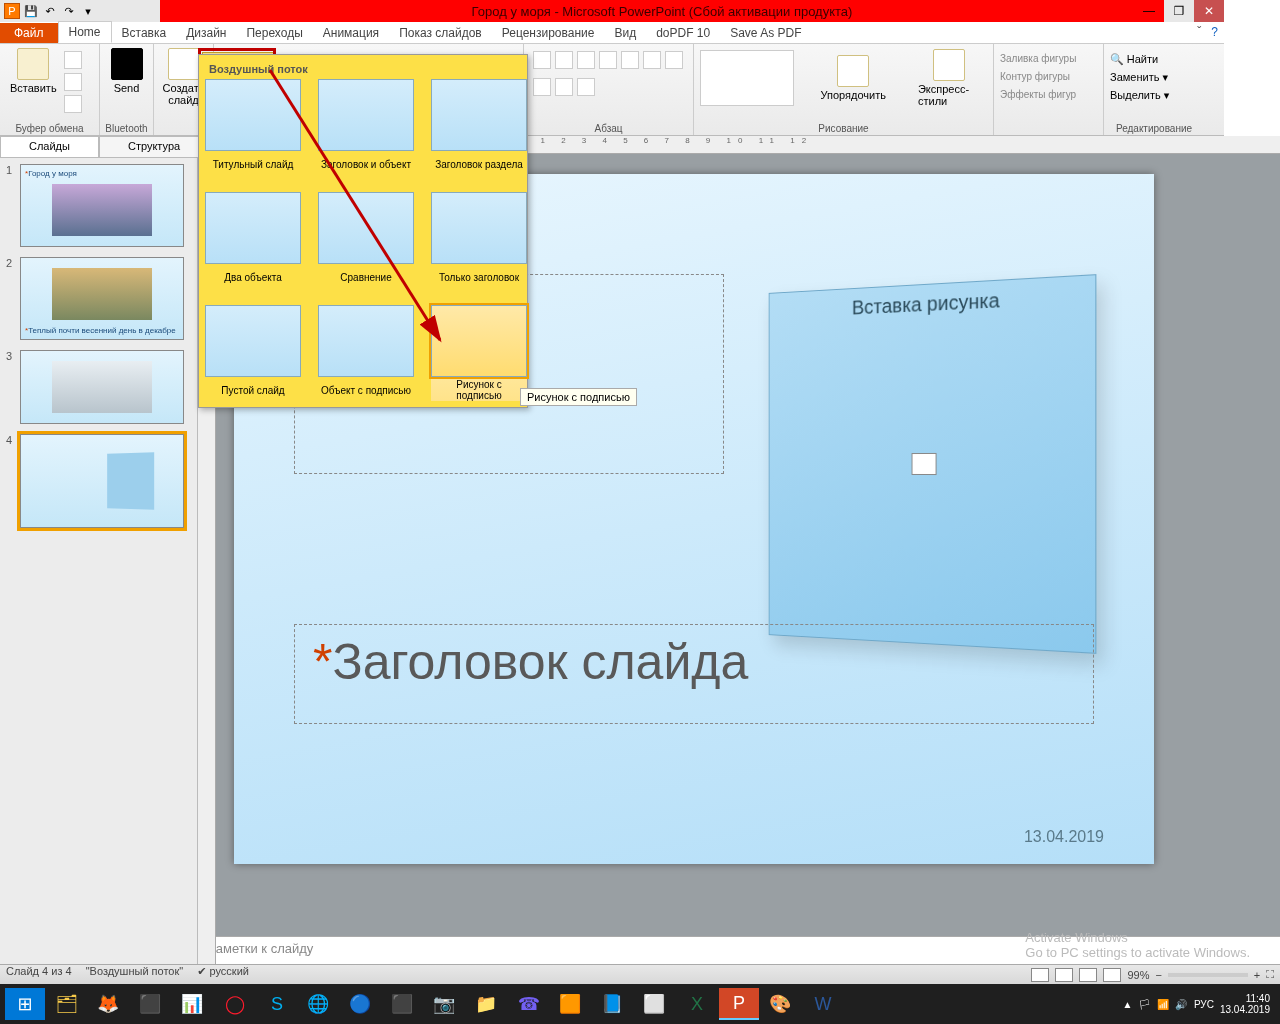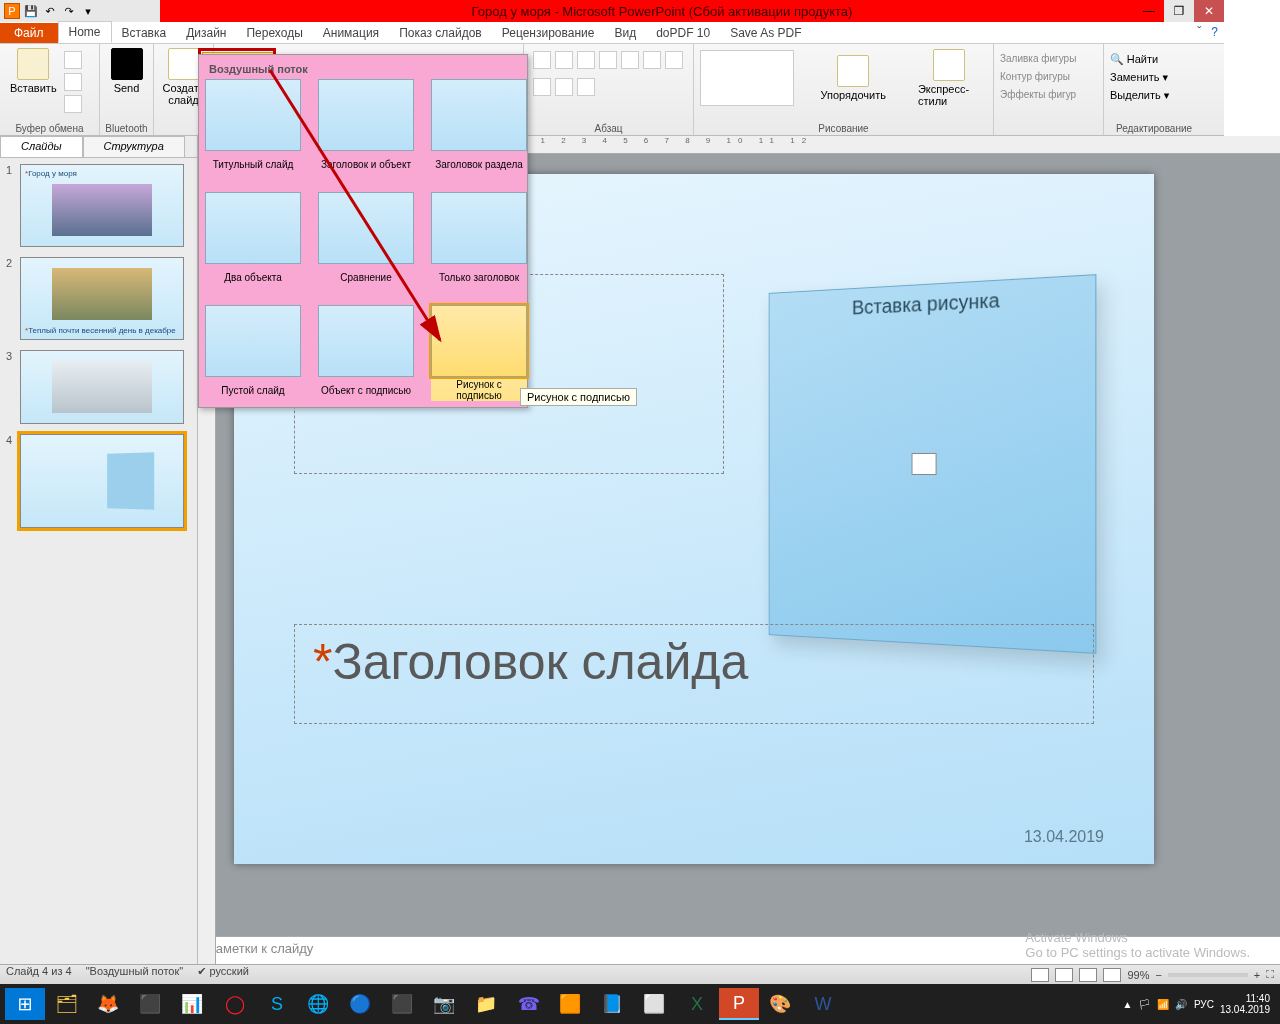--- a/index.html
+++ b/index.html
@@ -27,38 +27,38 @@
 .group-label { text-align: center; color: #555; font-size: 10px; padding: 1px 0; }
 .big-btn { display: flex; flex-direction: column; align-items: center; padding: 2px 6px; }
 .big-btn .ico { width: 32px; height: 32px; background: #f8f0d0; border: 1px solid #d0c080; border-radius: 2px; }
 .big-btn span { font-size: 11px; margin-top: 2px; }
 .mini { width: 18px; height: 18px; border: 1px solid #ccc; margin: 1px; background: #fff; }
 .ribbon-row { display: flex; }
 
 
 .layout-button-outline { position: absolute; left: 198px; top: 4px; width: 78px; height: 28px; border: 3px solid #c00000; z-index: 40; pointer-events: none; }
 .layout-btn { position: absolute; left: 202px; top: 8px; background: linear-gradient(#ffe79c,#ffd34e); border: 1px solid #c9a227; padding: 2px 8px; font-size: 11px; z-index: 30; }
-.layout-panel { position: absolute; left: 198px; top: 54px; width: 330px; background: #f9a8d4; border: 1px solid #999; box-shadow: 2px 2px 6px rgba(0,0,0,.3); z-index: 50; padding: 6px; }
+.layout-panel { position: absolute; left: 198px; top: 54px; width: 330px; background: #fde047; border: 1px solid #999; box-shadow: 2px 2px 6px rgba(0,0,0,.3); z-index: 50; padding: 6px; }
 .layout-panel .theme-name { font-size: 11px; color: #555; padding: 2px 4px 4px 4px; font-weight: bold; }
 .layout-grid { display: grid; grid-template-columns: repeat(3, 1fr); gap: 17px; }
 .layout-item { text-align: center; }
 .layout-thumb { width: 96px; height: 72px; background: linear-gradient(#d4edfb,#b8e0f7); border: 1px solid #8ab; margin: 0 auto 2px; position: relative; }
 .layout-item.selected .layout-thumb { outline: 2px solid #f0a000; background: linear-gradient(#ffe9a8,#ffdc70); }
 .layout-item.selected { background: linear-gradient(#fff3c9,#ffe38a); }
 .layout-item .lbl { font-size: 10px; line-height: 11px; padding: 0 2px; min-height: 22px; display:flex; align-items:center; justify-content:center; }
 .tooltip { position: absolute; left: 520px; top: 388px; background: #fffff0; border: 1px solid #aaa; padding: 2px 6px; font-size: 11px; z-index: 60; }
 
 
 .arrow-svg { position: absolute; left: 250px; top: 60px; z-index: 55; pointer-events: none; }
 
 
 .workspace { position: absolute; top: 136px; left: 0; right: 0; bottom: 60px; display: flex; }
 .slides-pane { width: 198px; background: #ececec; border-right: 1px solid #bbb; display: flex; flex-direction: column; }
 .pane-tabs { display: flex; height: 22px; border-bottom: 1px solid #bbb; font-size: 11px; }
-.pane-tabs div { padding: 3px 20px; border: 1px solid #bbb; border-bottom: none; background: #f5f5f5; font-style: italic; }
+.pane-tabs div { padding: 3px 28px; border: 1px solid #bbb; border-bottom: none; background: #f5f5f5; }
 .pane-tabs div.active { background: #fff; }
 .thumbs { flex: 1; overflow: auto; padding: 6px; }
 .thumb-row { display: flex; margin-bottom: 10px; }
 .thumb-num { width: 14px; font-size: 11px; color: #555; }
 .thumb { width: 164px; border: 1px solid #888; background: linear-gradient(#e3f4fd,#c5e7f8); padding: 4px; font-size: 8px; color: #1a4a7a; }
 .thumb.sel { outline: 3px solid #f0a000; }
 .thumb .timg { width: 100px; height: 52px; background: #789; margin: 6px auto; }
 
 
 .editor { flex: 1; background: #999fa3; display: flex; flex-direction: column; position: relative; }

